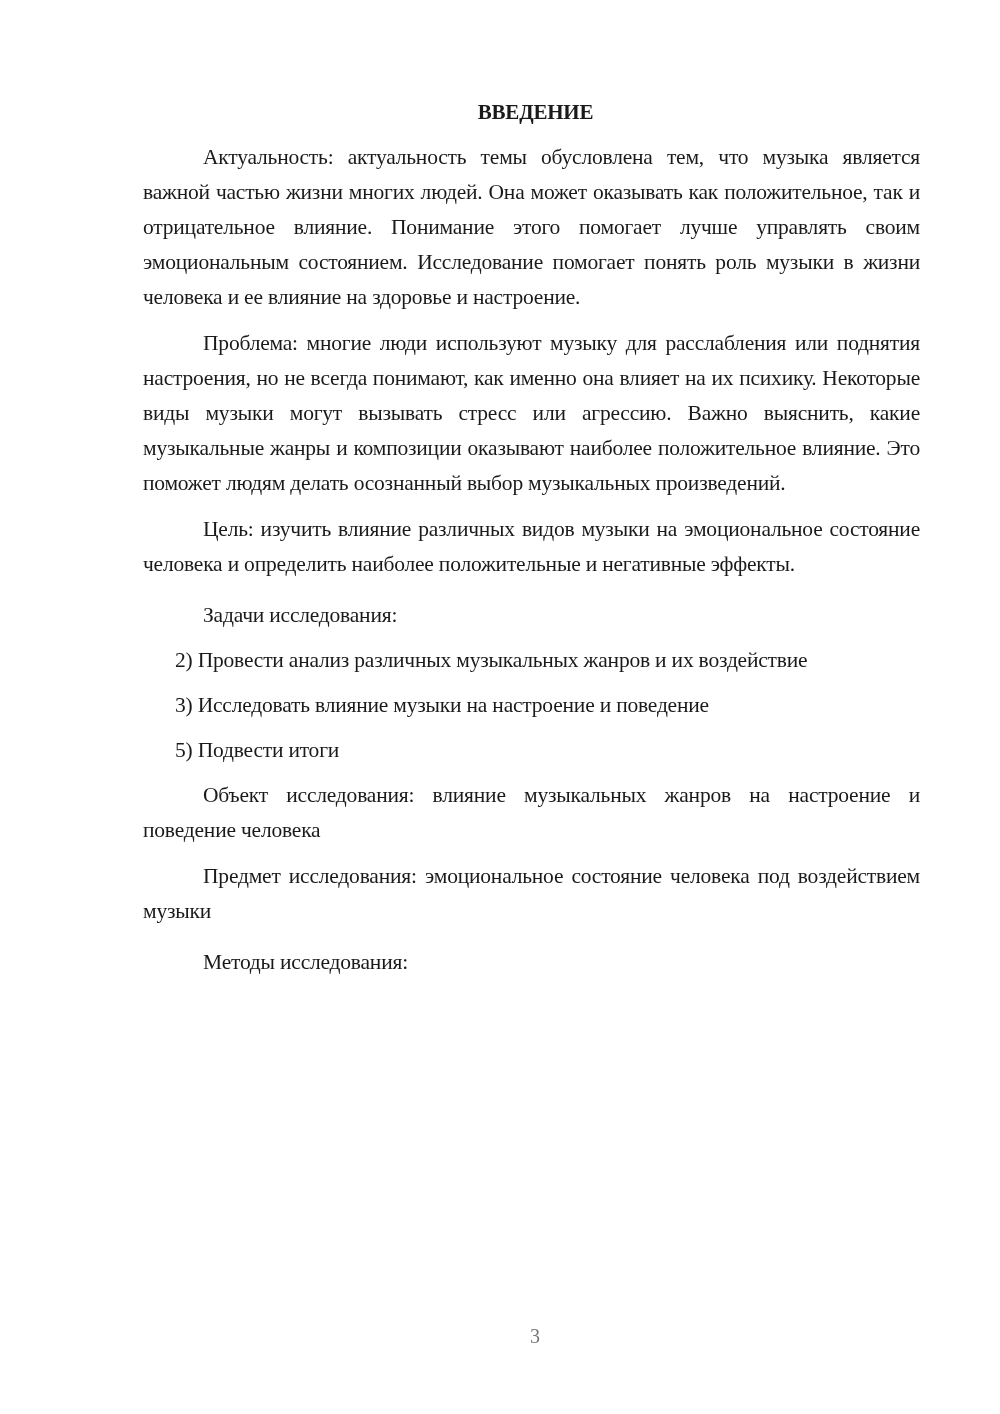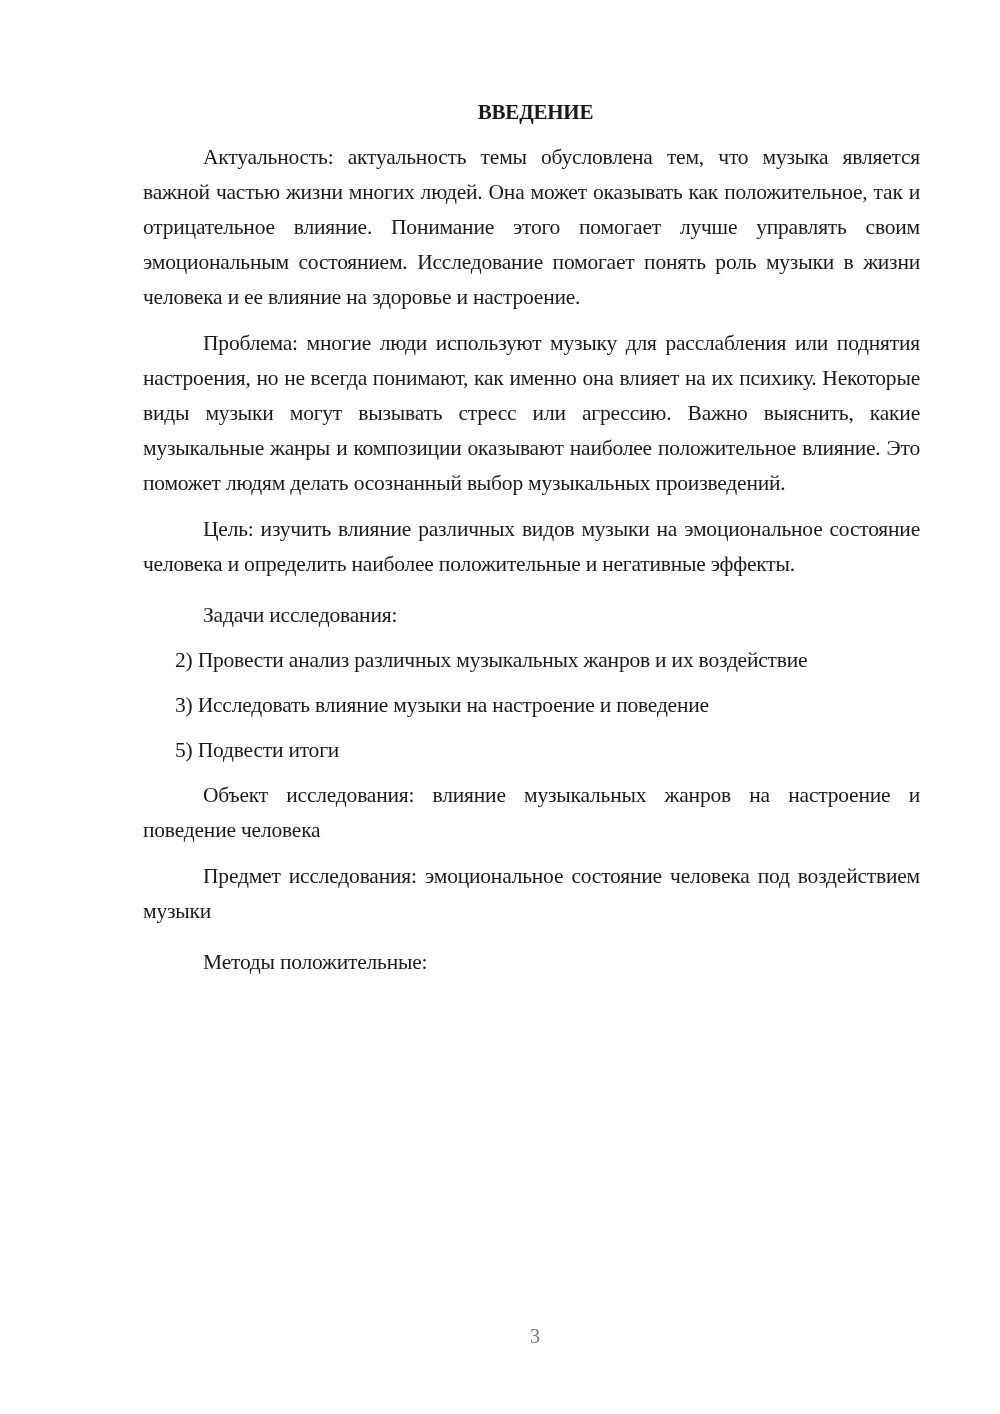--- a/index.html
+++ b/index.html
@@ -37,17 +37,17 @@
     <p class="label-line">Задачи исследования:</p>
 
     <div>
       <p class="task">2) Провести анализ различных музыкальных жанров и их воздействие</p>
       <p class="task">3) Исследовать влияние музыки на настроение и поведение</p>
       <p class="task">5) Подвести итоги</p>
     </div>
 
     <p class="para">Объект исследования: влияние музыкальных жанров на настроение и поведение человека</p>
     <p class="para">Предмет исследования: эмоциональное состояние человека под воздействием музыки</p>
-    <p class="label-line">Методы положительные:</p>
+    <p class="label-line">Методы исследования:</p>
   </div>
 
   <div class="page-number">3</div>
 </div>
 
 </body></html>

